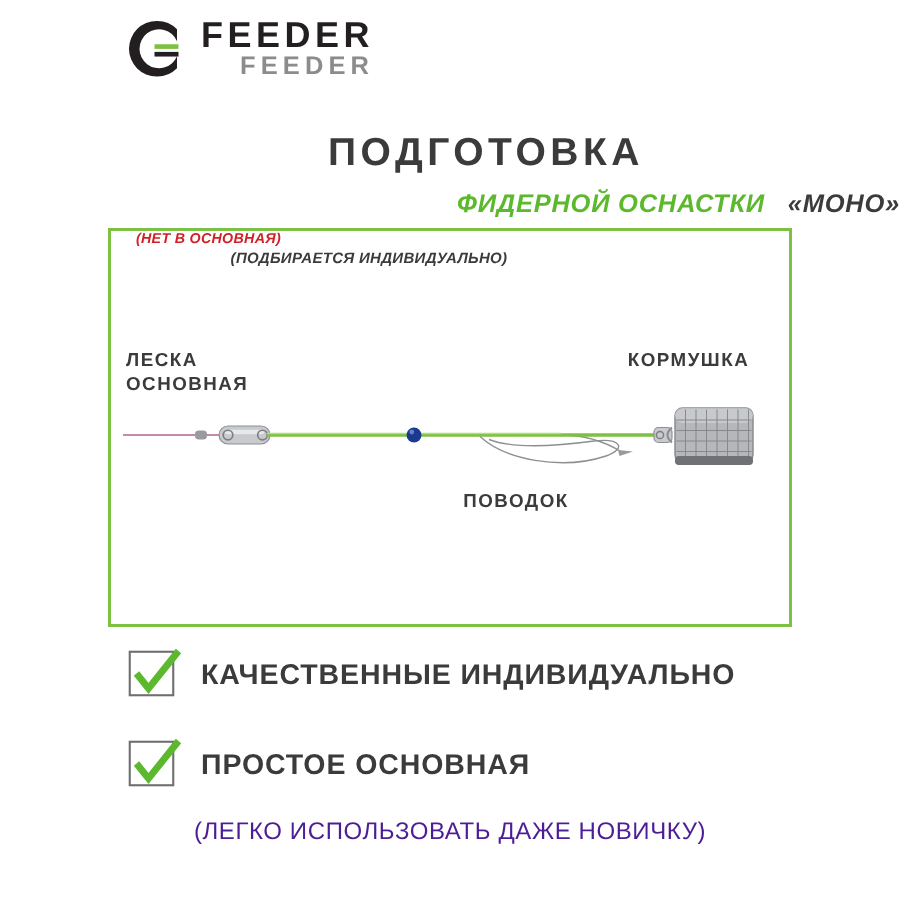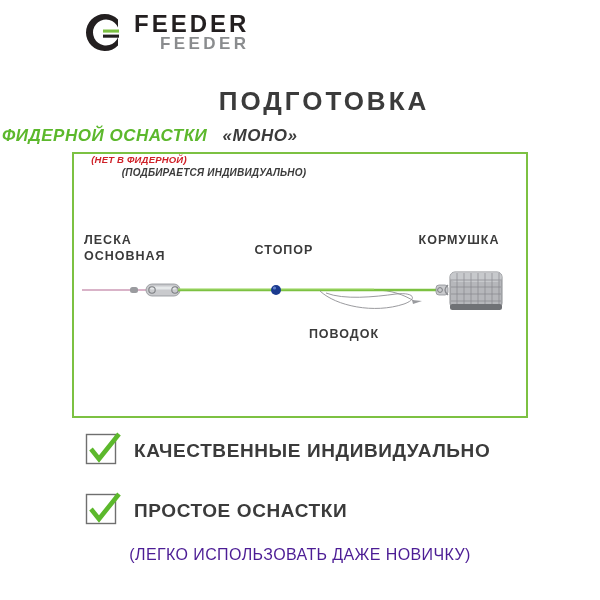--- a/index.html
+++ b/index.html
@@ -30,21 +30,21 @@
   
   .title-main {
     position: absolute; left: 0; right: 0; top: 86px;
     text-align: center;
     font-size: 26px; font-weight: bold; letter-spacing: 3px;
     color: #3b3b3b;
     padding-left: 48px;
   }
   .title-sub {
     position: absolute; left: 2px; right: 0; top: 126px;
-    text-align: left;
+    text-align: right;
     font-size: 17px; font-weight: bold; font-style: italic;
     letter-spacing: 0.5px;
     color: #5cb82c;
   }
   .title-sub .mono { color: #3b3b3b; margin-left: 10px; }
 
   
   .frame {
     position: absolute; left: 72px; top: 152px;
     width: 456px; height: 266px;
@@ -58,21 +58,21 @@
     font-size: 12.5px; font-weight: bold; letter-spacing: 1px;
     color: #3b3b3b; text-align: center; line-height: 16px;
   }
   .lbl-note {
     font-size: 9.5px; font-weight: bold; font-style: italic;
     letter-spacing: 0.2px;
     color: #cf2027; line-height: 12px;
   }
   .lbl-note-dark {
     font-size: 10px; font-weight: bold; font-style: italic;
-    color: #3b3b3b; line-height: 13px; letter-spacing: .2px;
+    color: #3b3b3b; line-height: 13px; letter-spacing: .2px; margin-left: 32px;
   }
 
   #lbl-main-line { left: 10px; top: 78px; width: 130px; text-align: left; }
   #lbl-stopper   { left: 150px; top: 88px; width: 120px; }
   #lbl-feeder    { left: 320px; top: 78px; width: 130px; }
   #lbl-feeder-note { left: 320px; top: 96px; width: 130px; text-align:center; }
   #lbl-leader    { left: 190px; top: 172px; width: 160px; text-align: center; }
   #lbl-leader-note { left: 130px; top: 190px; width: 280px; text-align:center; }
 
   .diagram-svg { position:absolute; left:0; top:0; }
@@ -178,24 +178,23 @@
 
         <path d="M374 131 q-6 5, 0 10" fill="none" stroke="#8a8c90" stroke-width="1.4"></path>
       </g>
     </svg>
 
     <div class="lbl" id="lbl-main-line">
       <div>ЛЕСКА</div>
       <div>ОСНОВНАЯ</div>
     </div>
 
-    <div class="lbl" id="lbl-stopper">СТОПОР</div>
 
     <div class="lbl" id="lbl-feeder">КОРМУШКА</div>
-    <div class="lbl-note" id="lbl-feeder-note">(НЕТ В ФИДЕРНОЙ)</div>
+    <div class="lbl-note" id="lbl-feeder-note">(НЕТ В ОСНОВНАЯ)</div>
 
     <div class="lbl" id="lbl-leader">ПОВОДОК</div>
     <div class="lbl-note-dark" id="lbl-leader-note">(ПОДБИРАЕТСЯ ИНДИВИДУАЛЬНО)</div>
   </div>
 
   <div class="bullets">
 
     <div class="bullet" id="bullet-1">
       <div class="check">
         <svg width="38" height="38" viewBox="0 0 38 38">
@@ -206,19 +205,19 @@
       <div class="bullet-text">КАЧЕСТВЕННЫЕ ИНДИВИДУАЛЬНО</div>
     </div>
 
     <div class="bullet" id="bullet-2">
       <div class="check">
         <svg width="38" height="38" viewBox="0 0 38 38">
           <rect x="2.5" y="2.5" width="29" height="29" fill="none" stroke="#6f6f6f" stroke-width="1.4"></rect>
           <path d="M7 17 L15 27 L35 2" fill="none" stroke="#5cb82c" stroke-width="4.6" stroke-linecap="butt"></path>
         </svg>
       </div>
-      <div class="bullet-text">ПРОСТОЕ ОСНАСТКИ</div>
+      <div class="bullet-text">ПРОСТОЕ ОСНОВНАЯ</div>
     </div>
 
     <div id="bullet-2-note">(ЛЕГКО ИСПОЛЬЗОВАТЬ ДАЖЕ НОВИЧКУ)</div>
   </div>
 
 </div>
 
 </body></html>

